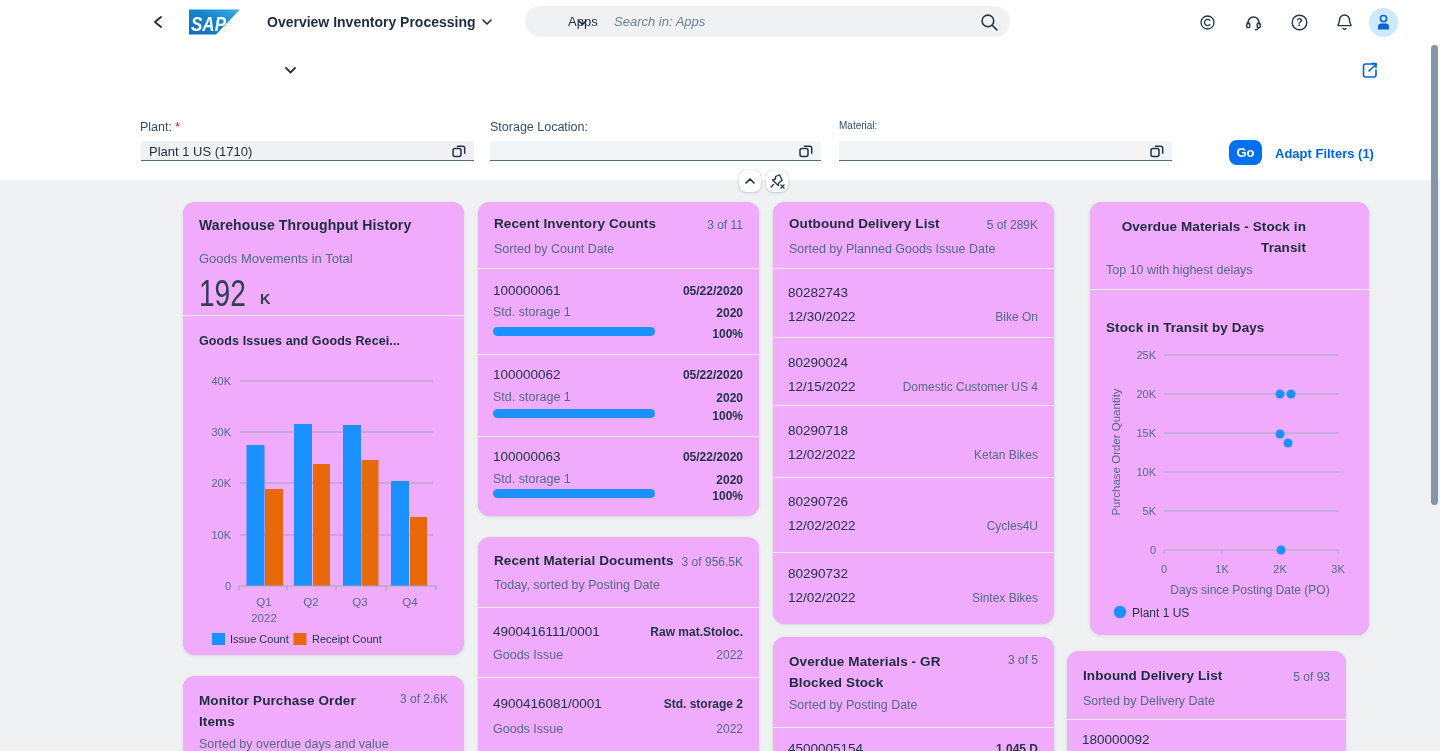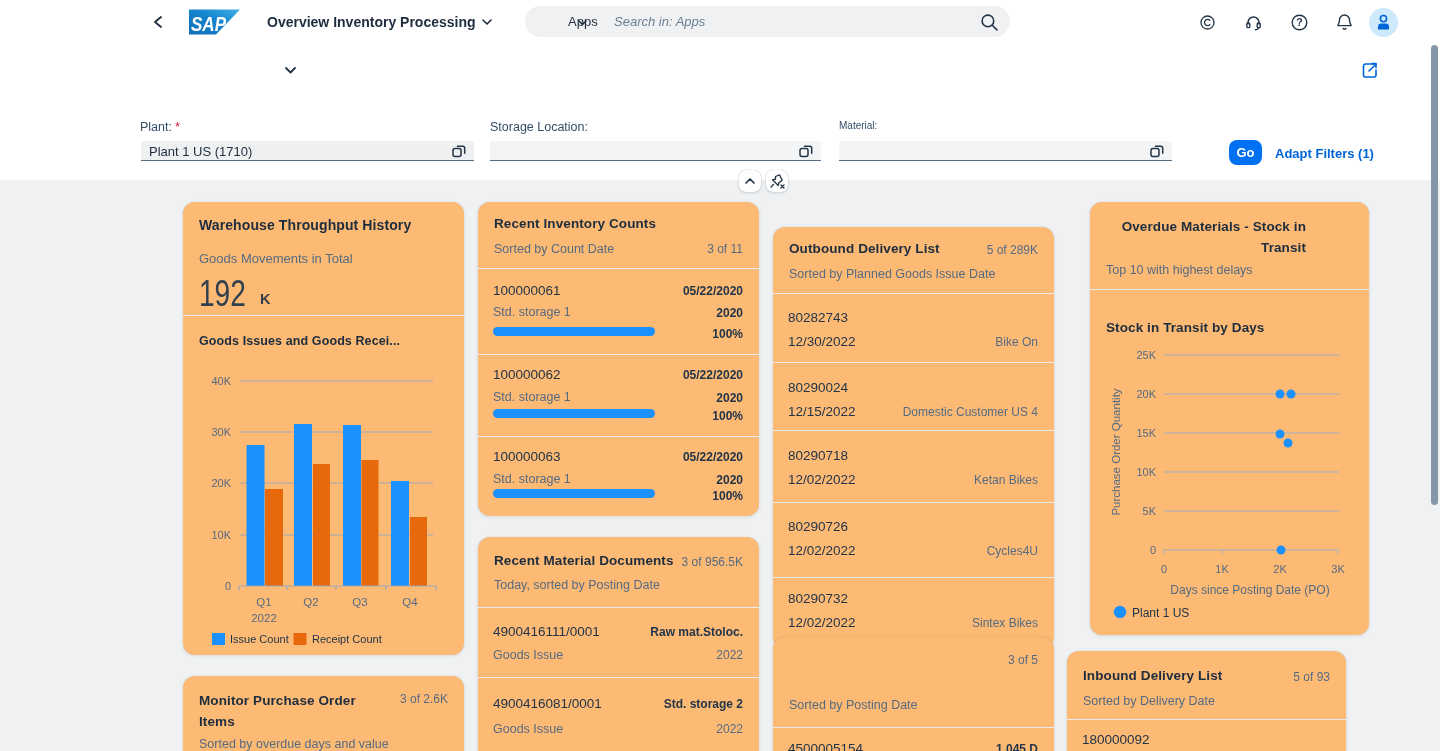--- a/index.html
+++ b/index.html
@@ -1,21 +1,21 @@
 <!DOCTYPE html>
 <html><head>
 <meta charset="utf-8">
 <style>
 * { margin:0; padding:0; box-sizing:border-box; }
 html,body { width:1440px; height:751px; overflow:hidden; }
 #page { position:relative; width:1440px; height:751px; background:#fff;
   font-family:"Liberation Sans",sans-serif; color:#1d2d3e; overflow:hidden; }
 .abs { position:absolute; }
 #content { position:absolute; left:0; top:180px; width:1440px; height:571px; background:#eff1f2; }
-.card { position:absolute; background:#fdba74; border-radius:12px;
+.card { position:absolute; background:#f0abfc; border-radius:12px;
   box-shadow:0 0 1px rgba(34,53,72,.22), 0 1px 4px rgba(34,53,72,.09); }
 .ct { position:absolute; left:16px; font-size:13.5px; font-weight:bold; color:#1d2d3e; letter-spacing:.1px; }
 .cnt { position:absolute; right:16px; font-size:12px; color:#556b82; }
 .sub { position:absolute; left:16px; font-size:12.5px; color:#556b82; }
 .hdiv { position:absolute; left:0; width:100%; height:1px; background:#e9ecef; }
 .li-a { font-size:13.5px; color:#223548; }
 .li-b { font-size:12.5px; color:#556b82; }
 .li-ar { font-size:12px; font-weight:bold; color:#223548; }
 .li-gr { font-size:12px; color:#556b82; }
 .r { text-align:right; }
@@ -190,21 +190,21 @@
   </div>
 
   <div class="card" style="left:183px;top:676px;width:281px;height:140px;">
     <div class="ct" style="top:14px;width:185px;line-height:21px;">Monitor Purchase Order Items</div>
     <div class="cnt" style="top:16px;">3 of 2.6K</div>
     <div class="sub" style="top:61px;">Sorted by overdue days and value</div>
   </div>
 
   <div class="card" style="left:478px;top:202px;width:281px;height:314px;">
     <div class="ct" style="top:14px;">Recent Inventory Counts</div>
-    <div class="cnt" style="top:16px;margin-top:24px;">3 of 11</div>
+    <div class="cnt" style="top:16px;">3 of 11</div>
     <div class="sub" style="top:40px;">Sorted by Count Date</div>
     <div class="hdiv" style="top:66px;"></div>
 
     <div class="abs li-a" style="left:15px;top:81px;">100000061</div>
     <div class="abs li-ar r" style="right:16px;top:82px;">05/22/2020</div>
     <div class="abs li-b" style="left:15px;top:103px;">Std. storage 1</div>
     <div class="abs li-ar r" style="right:16px;top:104px;">2020</div>
     <div class="abs" style="left:15px;top:125px;width:162px;height:9px;border-radius:4.5px;background:#1b90ff;"></div>
     <div class="abs li-ar r" style="right:16px;top:125px;">100%</div>
     <div class="hdiv" style="top:152px;"></div>
@@ -234,21 +234,21 @@
     <div class="abs li-ar r" style="right:16px;top:88px;">Raw mat.Stoloc.</div>
     <div class="abs li-b" style="left:15px;top:111px;">Goods Issue</div>
     <div class="abs li-gr r" style="right:16px;top:111px;">2022</div>
     <div class="hdiv" style="top:140px;"></div>
     <div class="abs li-a" style="left:15px;top:159px;">4900416081/0001</div>
     <div class="abs li-ar r" style="right:16px;top:160px;">Std. storage 2</div>
     <div class="abs li-b" style="left:15px;top:185px;">Goods Issue</div>
     <div class="abs li-gr r" style="right:16px;top:185px;">2022</div>
   </div>
 
-  <div class="card" style="left:773px;top:202px;width:281px;height:422px;margin-top:25px;">
+  <div class="card" style="left:773px;top:202px;width:281px;height:422px;">
     <div class="ct" style="top:14px;">Outbound Delivery List</div>
     <div class="cnt" style="top:16px;">5 of 289K</div>
     <div class="sub" style="top:40px;">Sorted by Planned Goods Issue Date</div>
     <div class="hdiv" style="top:66px;"></div>
     <div class="abs li-a" style="left:15px;top:83px;">80282743</div>
     <div class="abs li-b" style="left:15px;top:107px;color:#223548;font-size:13.5px;">12/30/2022</div>
     <div class="abs li-gr r" style="right:16px;top:108px;">Bike On</div>
     <div class="hdiv" style="top:135px;"></div>
     <div class="abs li-a" style="left:15px;top:153px;">80290024</div>
     <div class="abs li-b" style="left:15px;top:177px;color:#223548;font-size:13.5px;">12/15/2022</div>
@@ -261,20 +261,21 @@
     <div class="abs li-a" style="left:15px;top:292px;">80290726</div>
     <div class="abs li-b" style="left:15px;top:316px;color:#223548;font-size:13.5px;">12/02/2022</div>
     <div class="abs li-gr r" style="right:16px;top:317px;">Cycles4U</div>
     <div class="hdiv" style="top:350px;"></div>
     <div class="abs li-a" style="left:15px;top:364px;">80290732</div>
     <div class="abs li-b" style="left:15px;top:388px;color:#223548;font-size:13.5px;">12/02/2022</div>
     <div class="abs li-gr r" style="right:16px;top:389px;">Sintex Bikes</div>
   </div>
 
   <div class="card" style="left:773px;top:637px;width:281px;height:180px;">
+    <div class="ct" style="top:14px;width:175px;line-height:21px;">Overdue Materials - GR Blocked Stock</div>
     <div class="cnt" style="top:16px;">3 of 5</div>
     <div class="sub" style="top:61px;">Sorted by Posting Date</div>
     <div class="hdiv" style="top:90px;"></div>
     <div class="abs li-a" style="left:15px;top:104px;">4500005154</div>
     <div class="abs li-ar r" style="right:16px;top:105px;">1,045 D</div>
   </div>
 
   <div class="card" style="left:1090px;top:202px;width:279px;height:433px;text-align:right;">
     <div class="ct" style="top:14px;width:200px;line-height:21px;">Overdue Materials - Stock in Transit</div>
     <div class="sub" style="top:61px;">Top 10 with highest delays</div>

